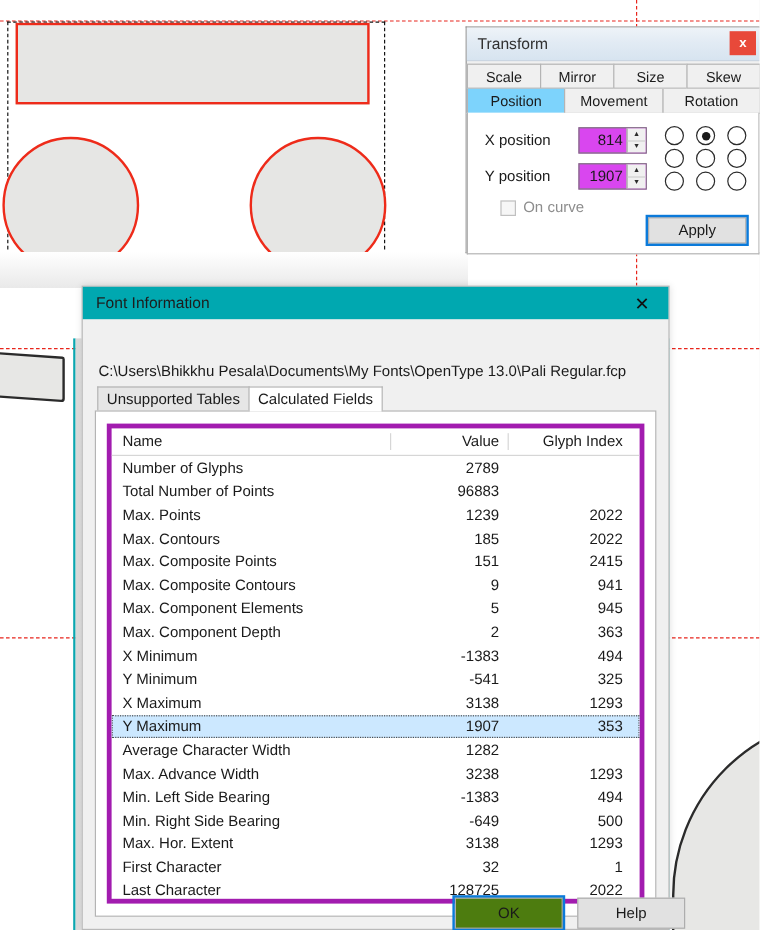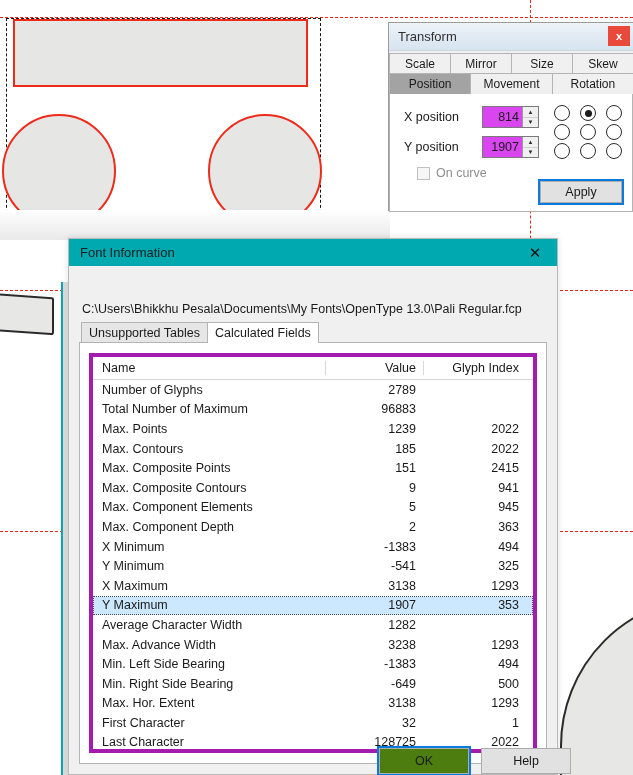--- a/index.html
+++ b/index.html
@@ -50,21 +50,21 @@
     display:flex;align-items:center;justify-content:center;cursor:pointer;
   }
   .tabrow{display:flex;height:21px;}
   .tabrow.row1{margin-top:2px;}
   .tab{
     flex:1;display:flex;align-items:center;justify-content:center;
     font-size:12px;color:#1a1a1a;background:#f0f0f0;
     border:1px solid #b4b4b4;border-bottom:1px solid #b4b4b4;
     margin-right:-1px;box-sizing:border-box;cursor:pointer;
   }
-  .tab.active{background:#a3a3a3;border-bottom:1px solid #ffffff;font-weight:normal;}
+  .tab.active{background:#7dd3fc;border-bottom:1px solid #ffffff;font-weight:normal;}
   .tabrow.row2 .tab{border-top:none;}
   #transform .panel{
     background:#ffffff;border:1px solid #b4b4b4;border-top:none;
     margin-top:-1px;height:118px;position:relative;box-sizing:border-box;
   }
   .fieldrow{display:flex;align-items:center;position:absolute;}
   .fieldlabel{font-size:12.5px;color:#1a1a1a;}
   .spin{
     display:flex;width:57px;height:22px;border:1px solid #7a7a7a;
     background:#d946ef;box-sizing:border-box;
@@ -290,21 +290,21 @@
         <span class="hc c-value">Value</span>
         <span class="hc c-glyph">Glyph Index</span>
       </div>
       <div id="grid-rows">
           <div class="grow">
             <span class="gc c-name">Number of Glyphs</span>
             <span class="gc c-value">2789</span>
             <span class="gc c-glyph"></span>
           </div>
           <div class="grow">
-            <span class="gc c-name">Total Number of Maximum</span>
+            <span class="gc c-name">Total Number of Points</span>
             <span class="gc c-value">96883</span>
             <span class="gc c-glyph"></span>
           </div>
           <div class="grow">
             <span class="gc c-name">Max. Points</span>
             <span class="gc c-value">1239</span>
             <span class="gc c-glyph">2022</span>
           </div>
           <div class="grow">
             <span class="gc c-name">Max. Contours</span>

